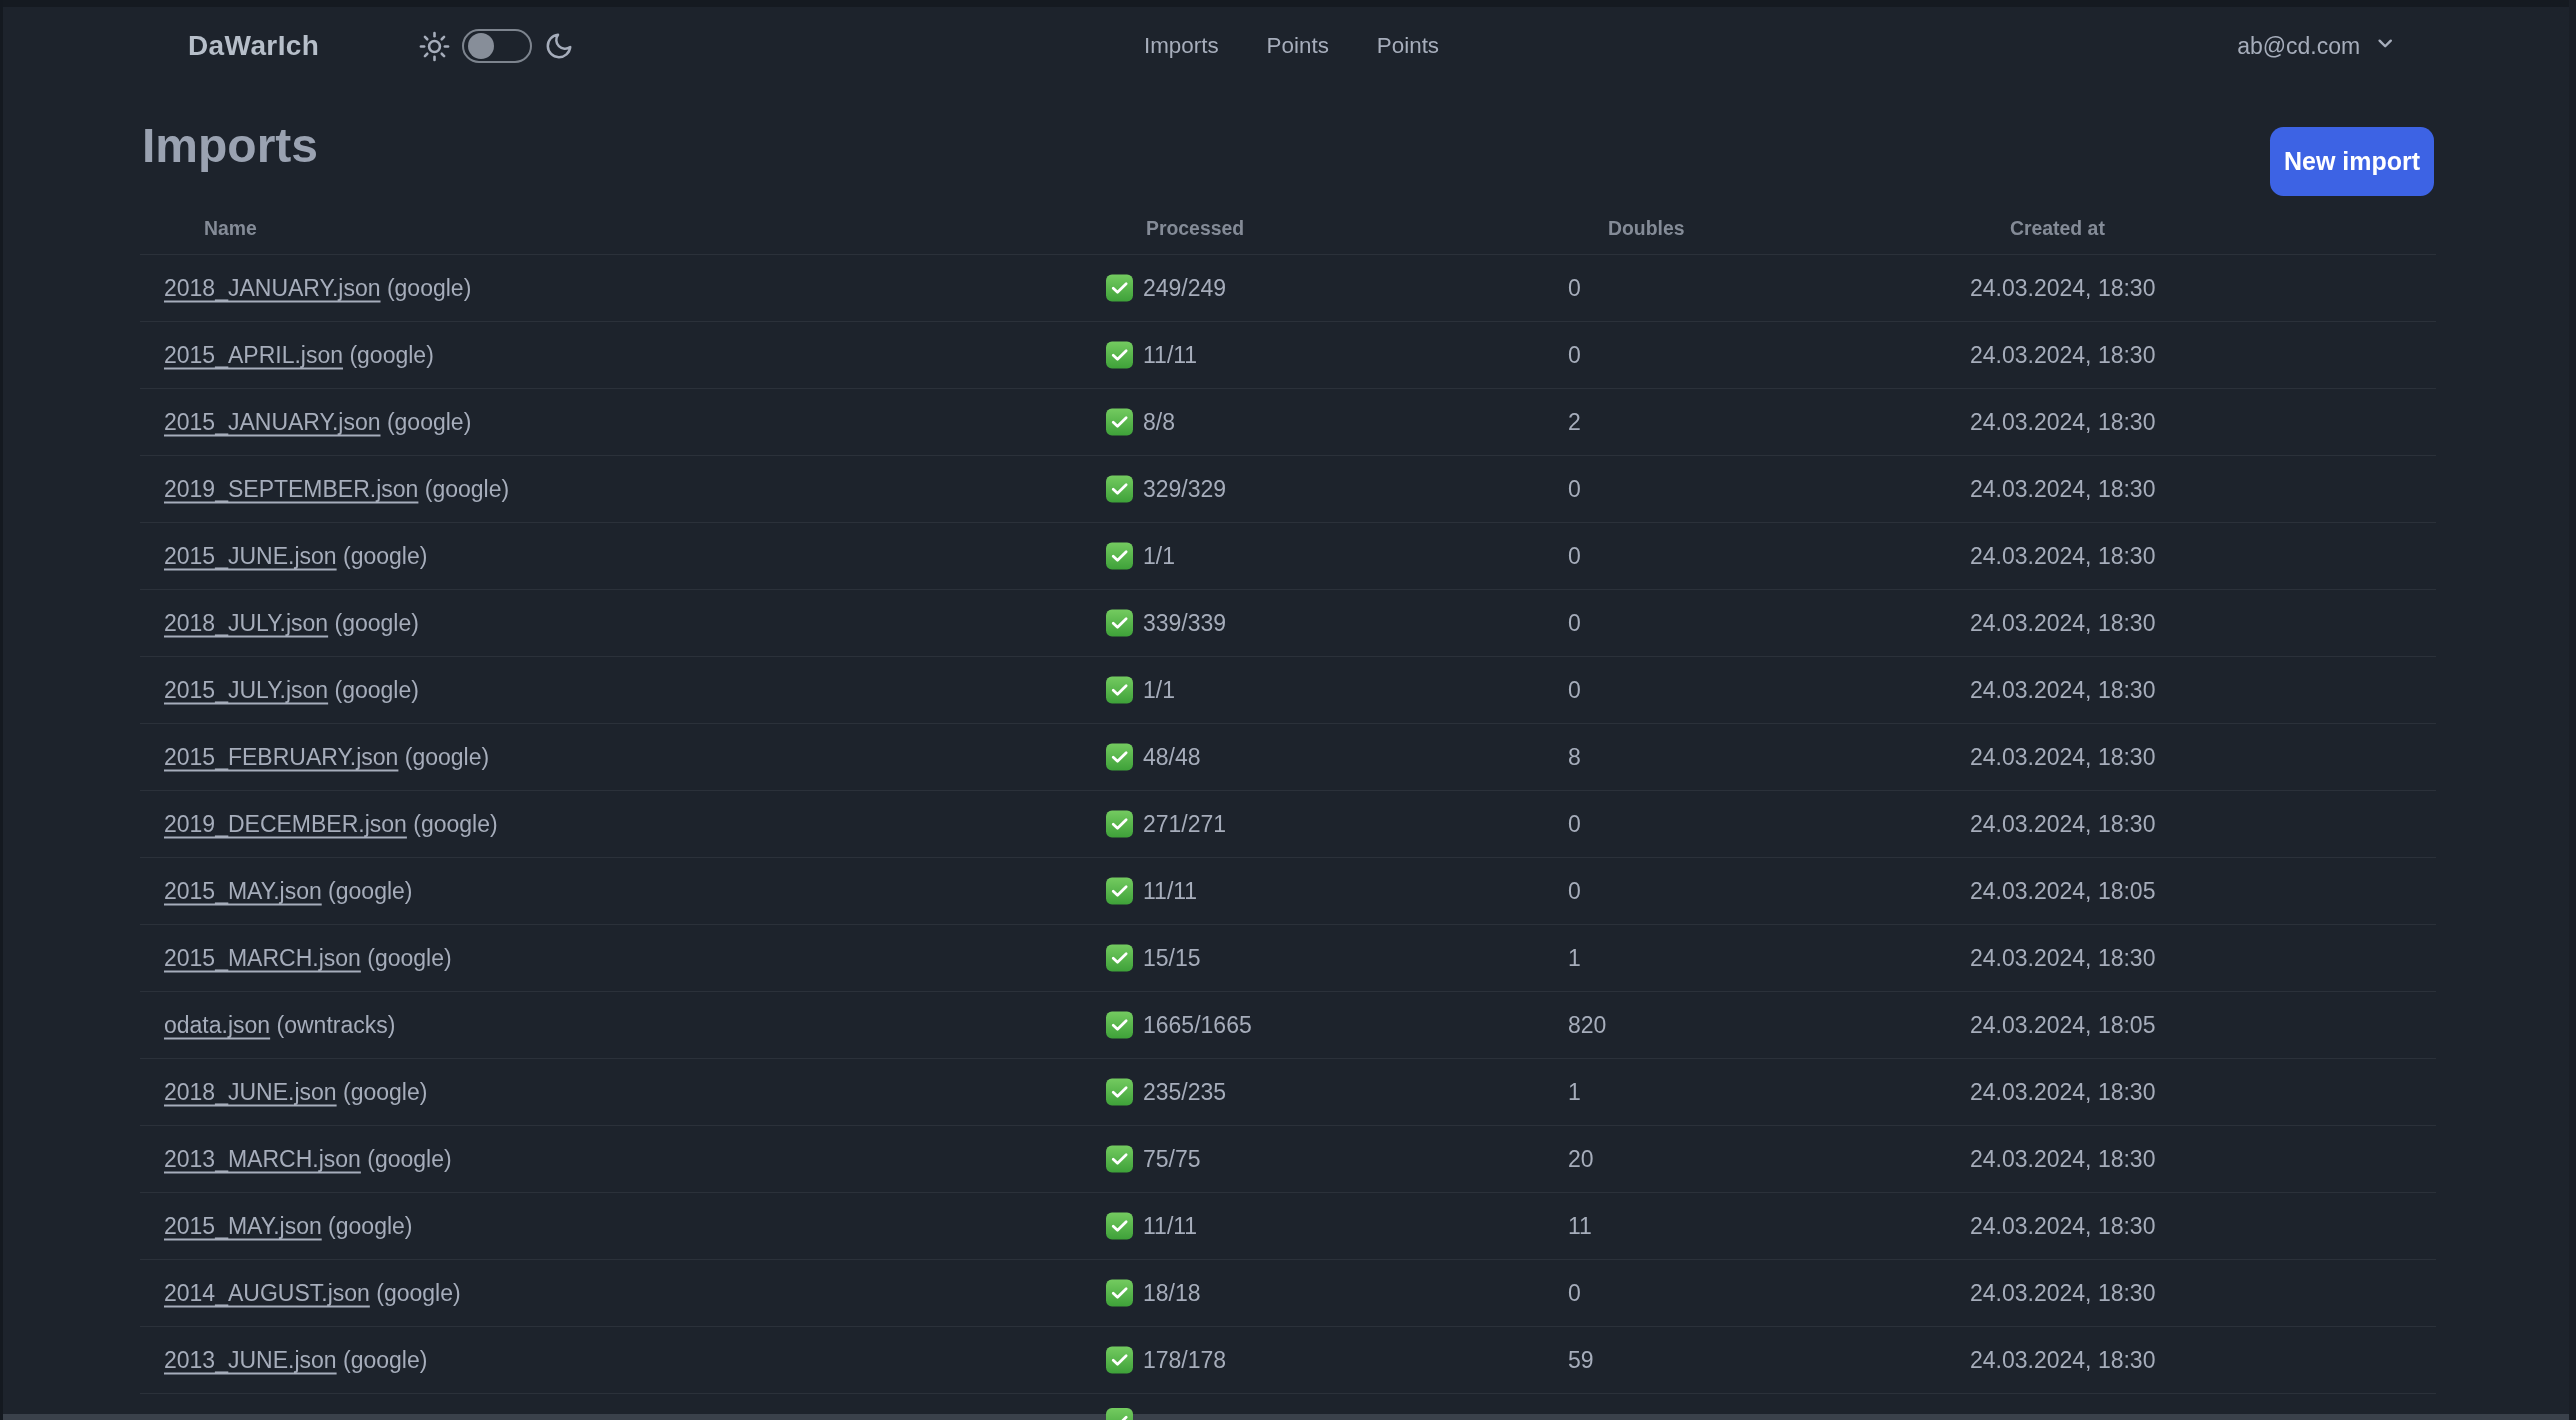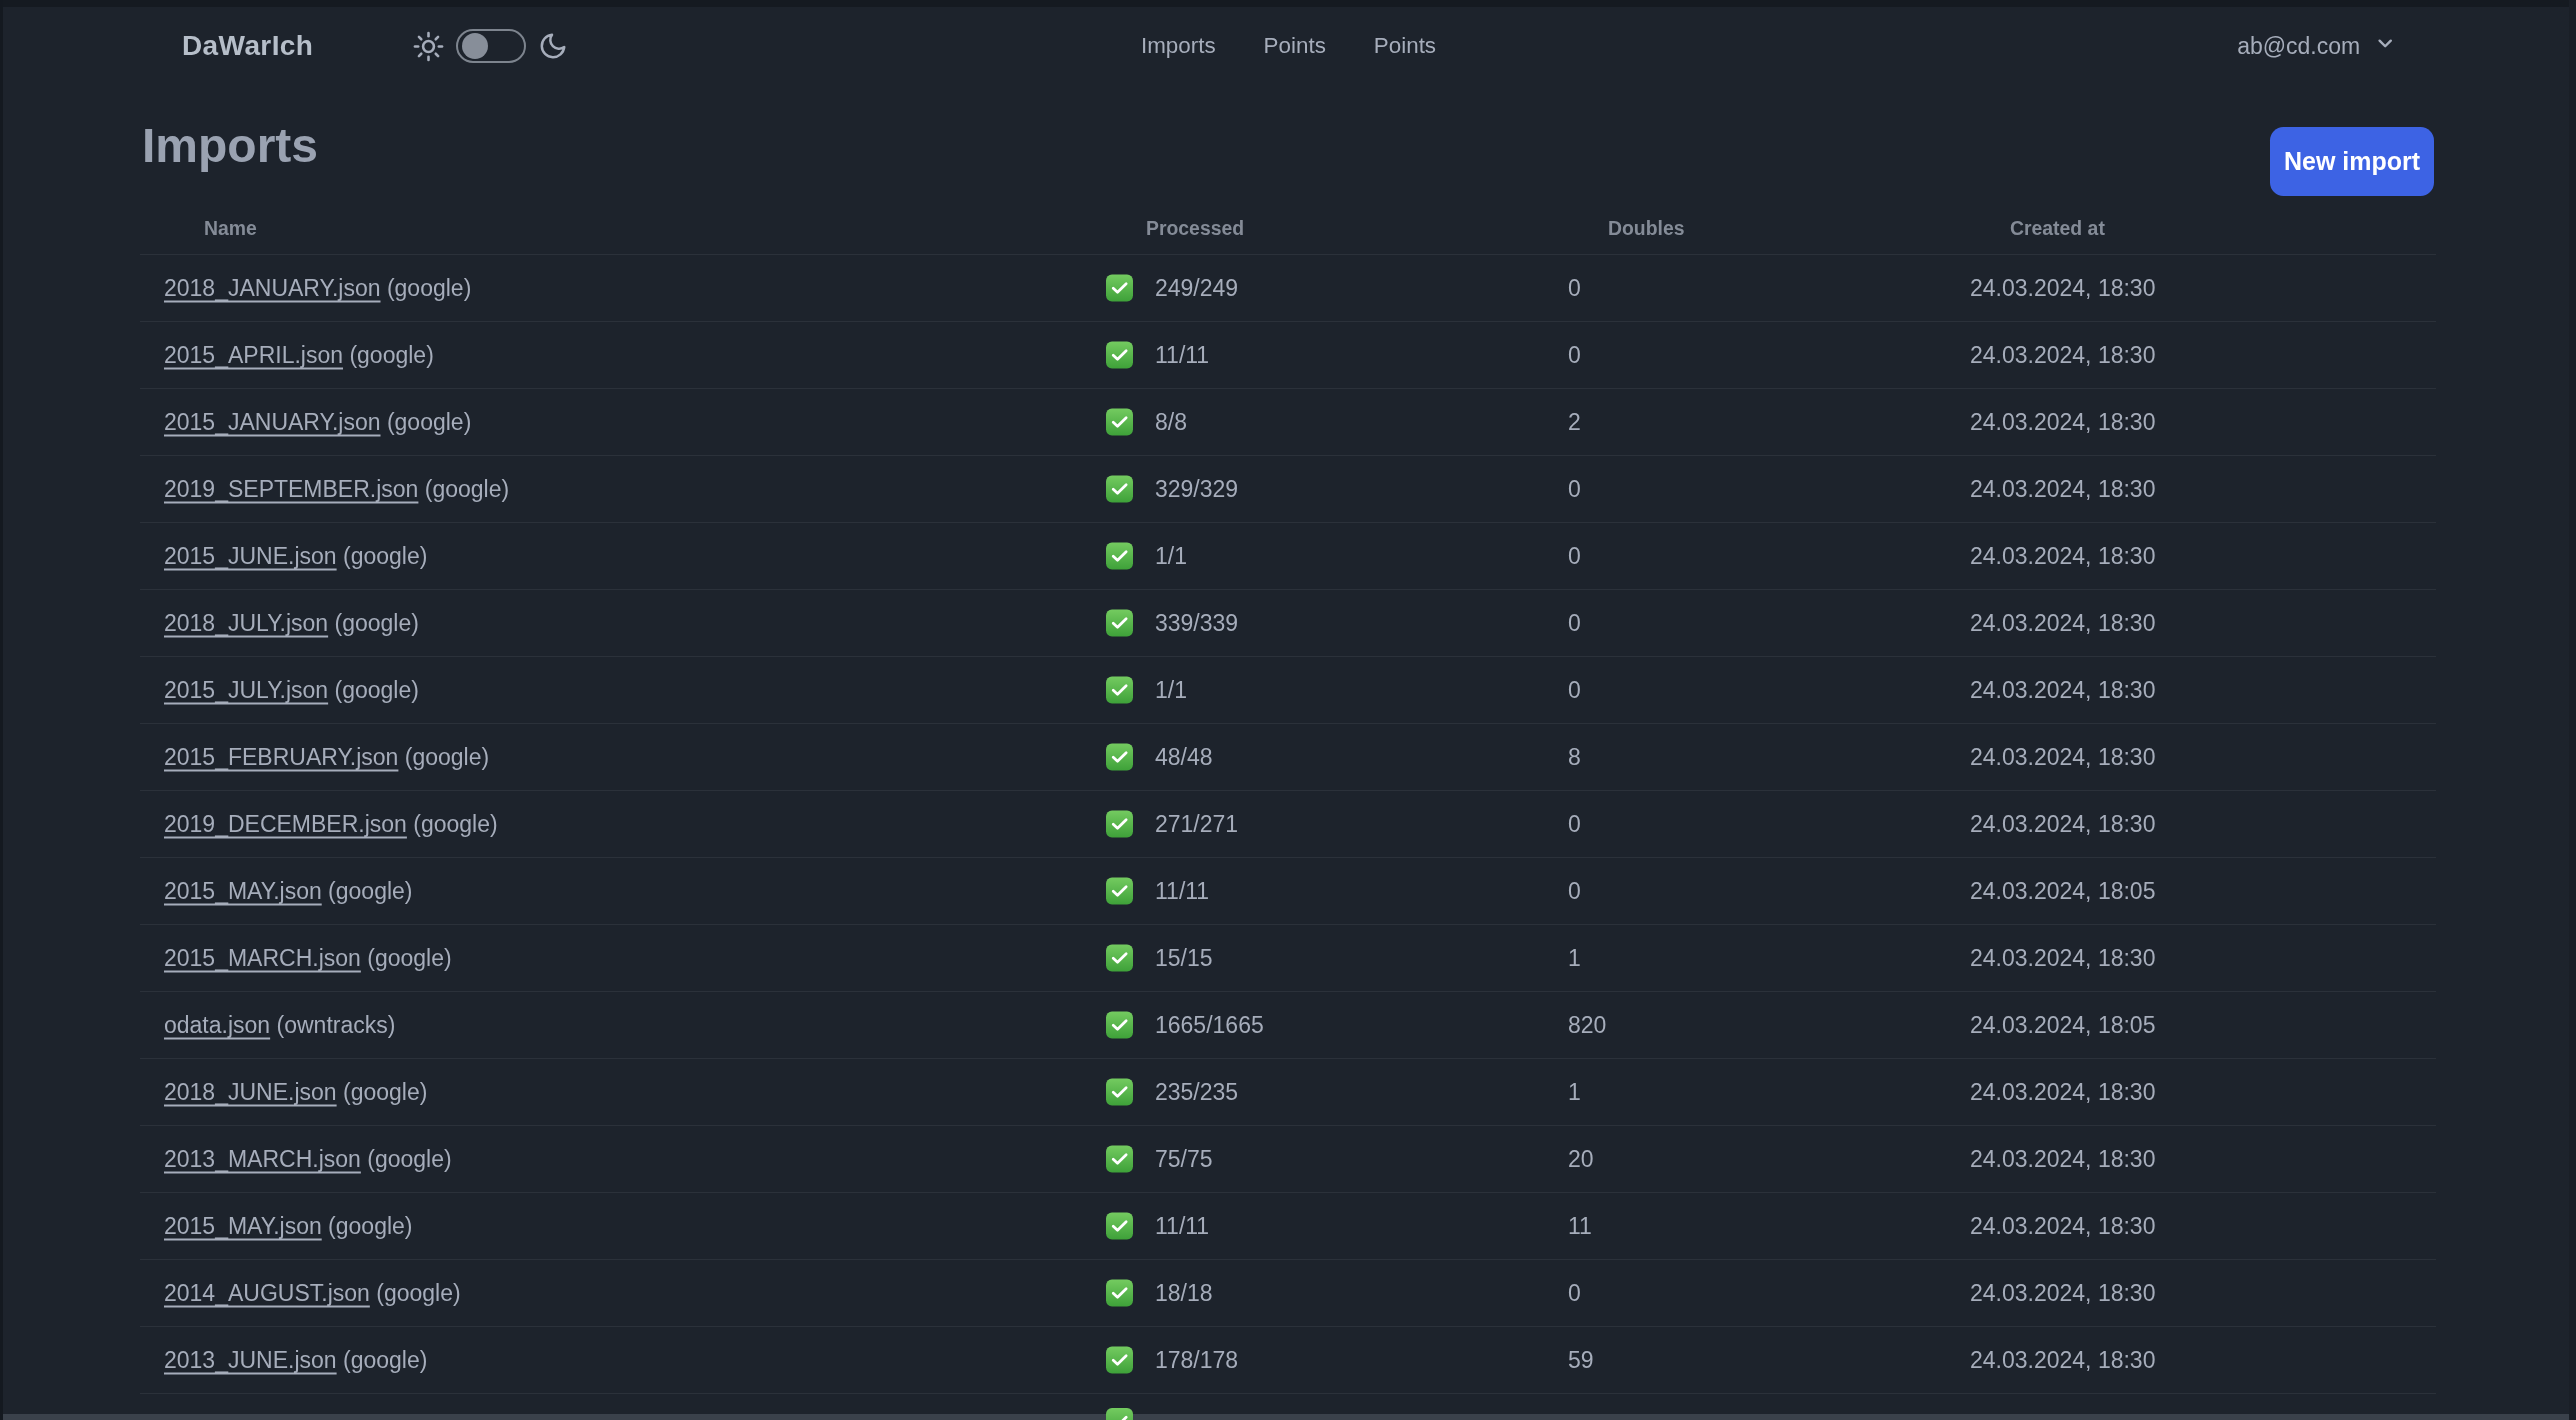--- a/index.html
+++ b/index.html
@@ -11,21 +11,21 @@
     color: #a6adbb;
     overflow: hidden;
   }
   
   .edge-top    { position:absolute; top:0; left:0; right:0; height:6.7px;  background:#151a21; z-index:50; }
   .edge-left   { position:absolute; top:0; left:0; bottom:0; width:3px;  background:#141920; z-index:50; }
   .edge-right  { position:absolute; top:0; right:0; bottom:0; width:6.7px; background:#1a1f27; z-index:50; }
   .edge-bottom { position:absolute; left:0; right:0; bottom:0; height:6.7px; background:#3a414b; z-index:40; }
 
   
-  .navbar { position:absolute; top:6.7px; left:1px; right:0; height:79px;padding-left:11px; }
+  .navbar { position:absolute; top:6.7px; left:7px; right:0; height:79px;padding-left:11px; }
   .logo {
     position:absolute; left:181px; top:50%; transform:translateY(-50%);
     font-size:28px; font-weight:700; color:#b6bec9; letter-spacing:0.4px; cursor:pointer;
   }
   .theme-toggle {
     position:absolute; left:412px; top:50%; transform:translateY(-50%);
     display:flex; align-items:center; gap:12px;
   }
   .theme-toggle svg { display:block; }
   .switch {
@@ -66,21 +66,21 @@
     font-size:19.4px; font-weight:700; color:#848b97;margin-left:40px;
   }
   .tbody { position:absolute; left:140px; right:140px; top:254px; }
   .row { position:relative; height:67px; border-top:1.5px solid rgba(166,173,187,0.10); }
   .row.partial { height:26px; overflow:visible; }
   .cell { position:absolute; top:50%; transform:translateY(-50%); font-size:23px; color:#a6adbb; white-space:nowrap; }
   .col-1 { left:24px; }
   .col-2 { left:966px; }
   .col-3 { left:1428px; }
   .col-4 { left:1830px; }
-  .c-proc { display:flex; align-items:center; gap:22px; }
+  .c-proc { display:flex; align-items:center; gap:10px; }
   .file-link { color:#a6adbb; text-decoration:underline; text-underline-offset:4.5px; cursor:pointer; }
   .check {
     width:27px; height:27px; border-radius:6px; flex:0 0 auto;
     background:linear-gradient(180deg,#74cb60,#3ea139);
     display:flex; align-items:center; justify-content:center;
   }
   .check svg { display:block; }
   .partial .check { position:absolute; left:966px; top:14px; z-index:45; }
 </style>
 </head>

